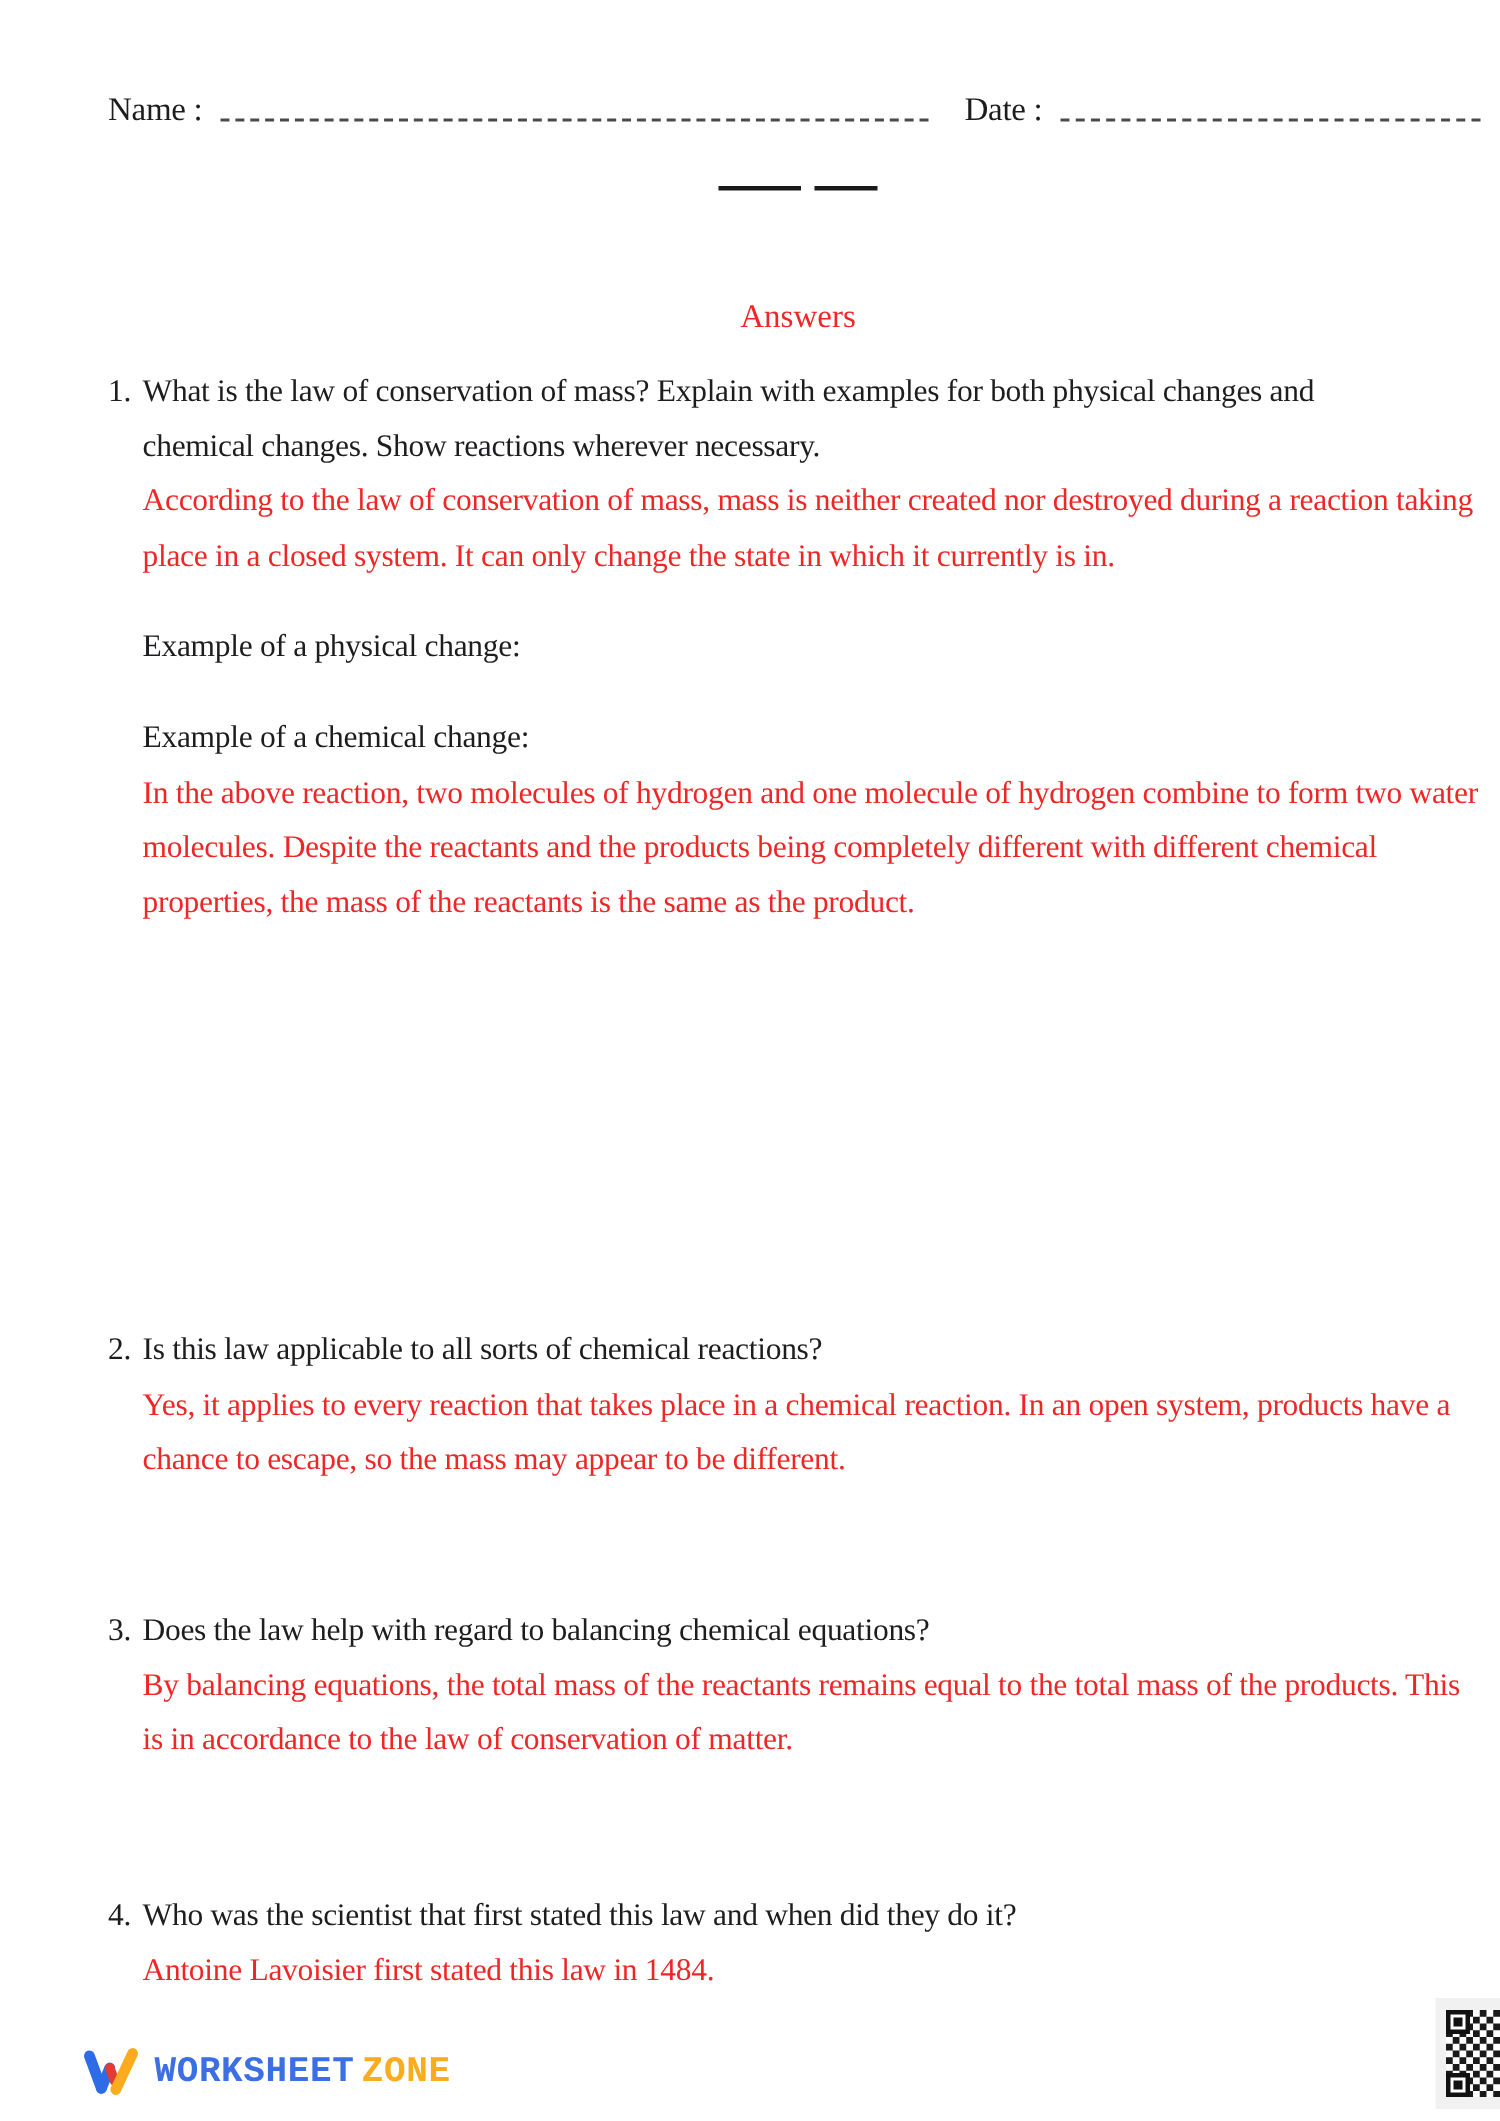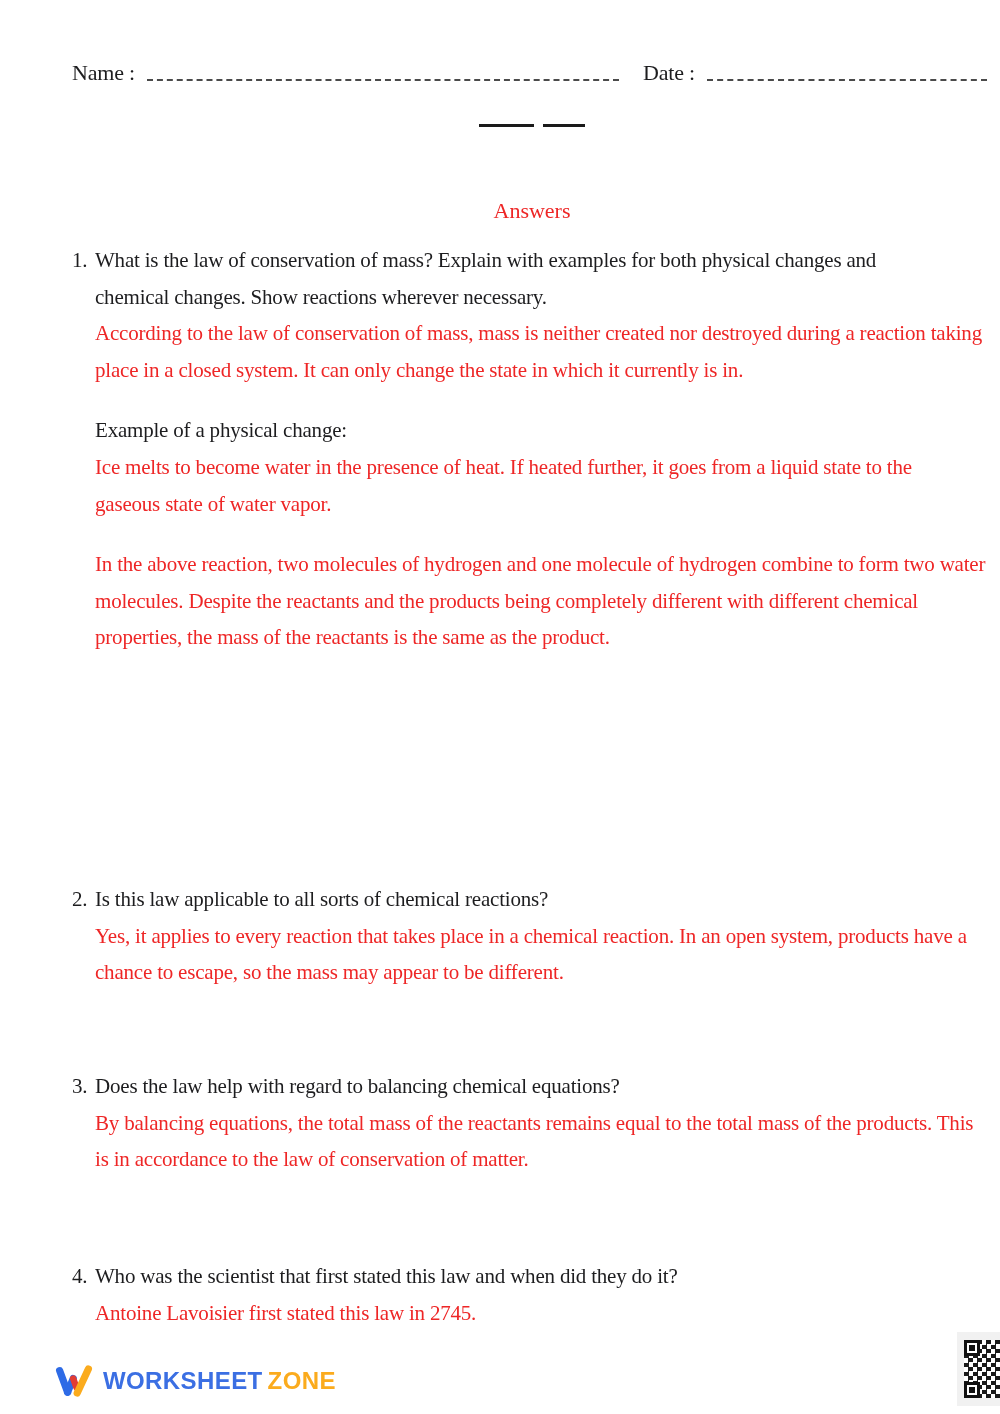--- a/index.html
+++ b/index.html
@@ -66,21 +66,21 @@
   .maxw-2l{max-width:880px;}
   .maxw-4l{max-width:895px;}
   .equation{font-size:22px;}
   .equation sub{font-size:13px;vertical-align:-6px;line-height:0;}
   
   .footer-logo{
     position:absolute;left:22px;top:1360px;
     display:flex;align-items:center;gap:9px;
   }
   .brand-text{
-    font-family:Liberation Sans, sans-serif;
+    font-family:Liberation Mono, monospace;
     font-weight:800;font-size:24px;letter-spacing:0.4px;white-space:nowrap;
   }
   .brand-worksheet{color:var(--brand-blue);}
   .brand-zone{color:var(--brand-orange);margin-left:5px;}
   .scan-text{
     position:absolute;top:1370px;right:88px;
     font-family:"Liberation Sans","DejaVu Sans",sans-serif;
     font-size:27px;color:var(--scan-gray);letter-spacing:0.3px;
     white-space:nowrap;
   }
@@ -123,22 +123,22 @@
   <div class="answers-heading">Answers</div>
 
   <section class="qblock q1">
     <p class="q-para maxw-q1q">
       <span class="q-num">1.</span>
       <span>What is the law of conservation of mass? Explain with examples for both physical changes and chemical changes. Show reactions wherever necessary.</span>
     </p>
     <p class="ans maxw-3l">According to the law of conservation of mass, mass is neither created nor destroyed during a reaction taking place in a closed system. It can only change the state in which it currently is in.</p>
     <div class="spacer"></div>
     <p class="q-label">Example of a physical change:</p>
-    <p class="ans maxw-2l">Ice melts to become water in the presence of heat. If heated further, it goes from a liquid state to the gaseous state of water vapor.</p>
     <div class="spacer"></div>
+    <p class="q-label">Example of a chemical change:</p>
     <p class="ans maxw-4l">In the above reaction, two molecules of hydrogen and one molecule of hydrogen combine to form two water molecules. Despite the reactants and the products being completely different with different chemical properties, the mass of the reactants is the same as the product.</p>
   </section>
 
   <section class="qblock q2">
     <p class="q-para">
       <span class="q-num">2.</span>
       <span>Is this law applicable to all sorts of chemical reactions?</span>
     </p>
     <p class="ans maxw-3l">Yes, it applies to every reaction that takes place in a chemical reaction. In an open system, products have a chance to escape, so the mass may appear to be different.</p>
   </section>
@@ -149,21 +149,21 @@
       <span>Does the law help with regard to balancing chemical equations?</span>
     </p>
     <p class="ans maxw-4l">By balancing equations, the total mass of the reactants remains equal to the total mass of the products. This is in accordance to the law of conservation of matter.</p>
   </section>
 
   <section class="qblock q4">
     <p class="q-para">
       <span class="q-num">4.</span>
       <span>Who was the scientist that first stated this law and when did they do it?</span>
     </p>
-    <p class="ans">Antoine Lavoisier first stated this law in 2745.</p>
+    <p class="ans">Antoine Lavoisier first stated this law in 1484.</p>
   </section>
 
   <div class="footer-logo">
     <svg width="40" height="42" viewBox="0 0 50 46">
       <path d="M7 10 L17 37" stroke="#2e6be6" stroke-width="9" stroke-linecap="round" fill="none"></path>
       <path d="M17 37 L24 20" stroke="#2e6be6" stroke-width="9" stroke-linecap="round" fill="none"></path>
       <path d="M24 20 L28 31" stroke="#e23c33" stroke-width="8" stroke-linecap="round" fill="none"></path>
       <path d="M43 8 L29 38" stroke="#fbab1d" stroke-width="9" stroke-linecap="round" fill="none"></path>
     </svg>
     <span class="brand-text"><span class="brand-worksheet">WORKSHEET</span><span class="brand-zone">ZONE</span></span>

